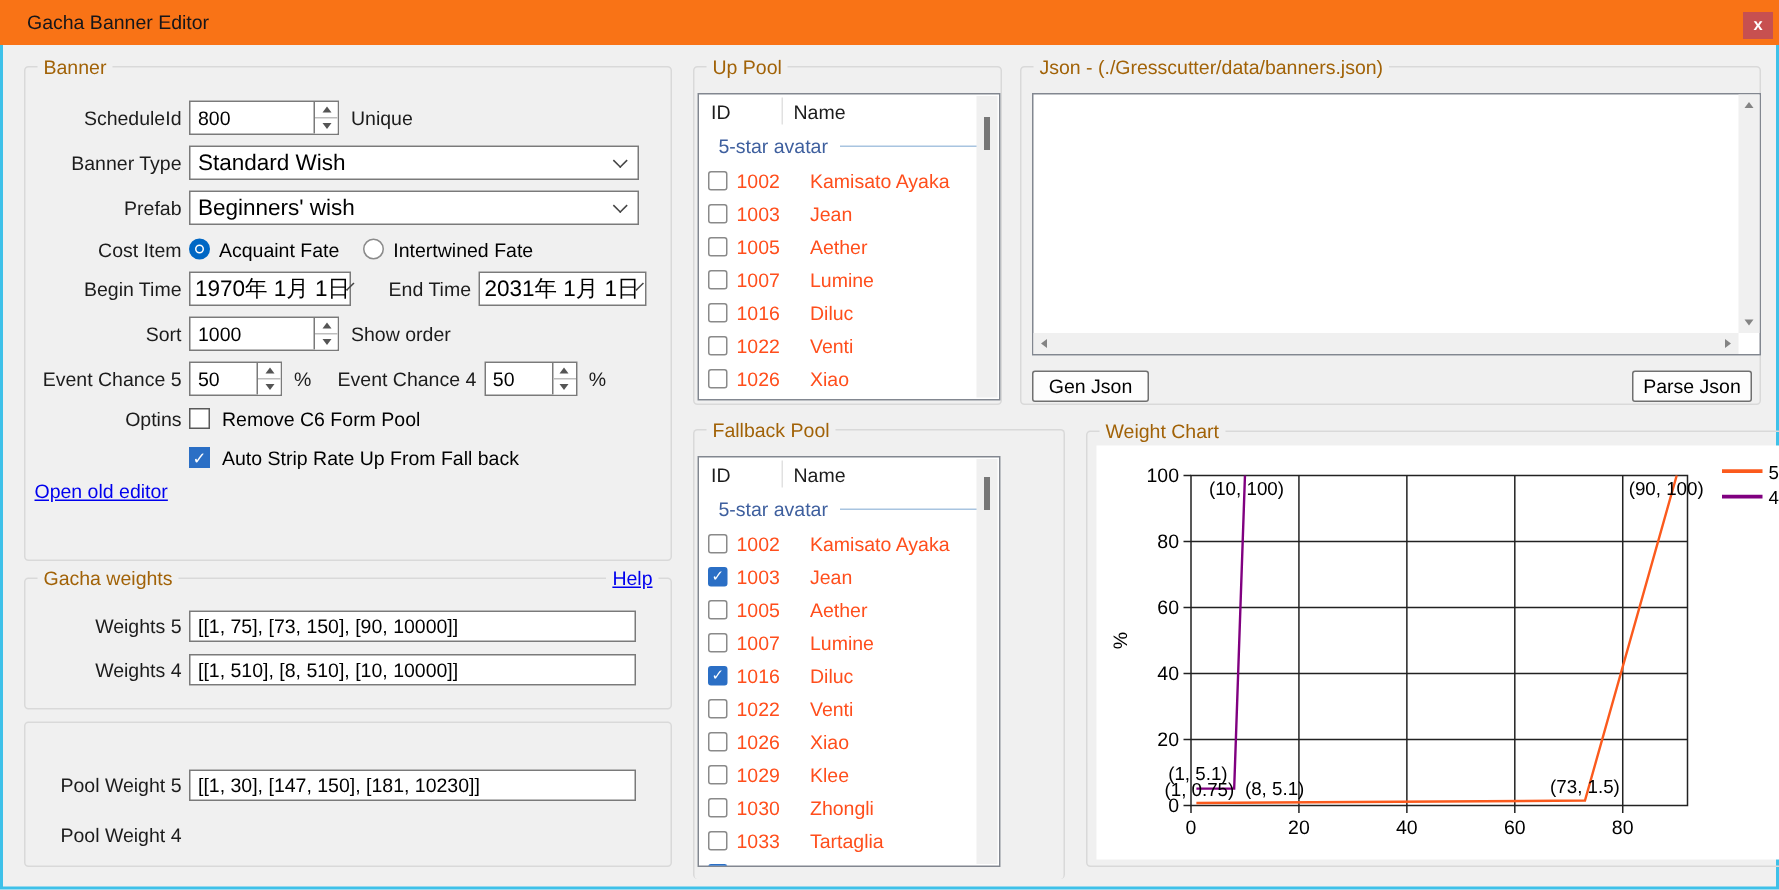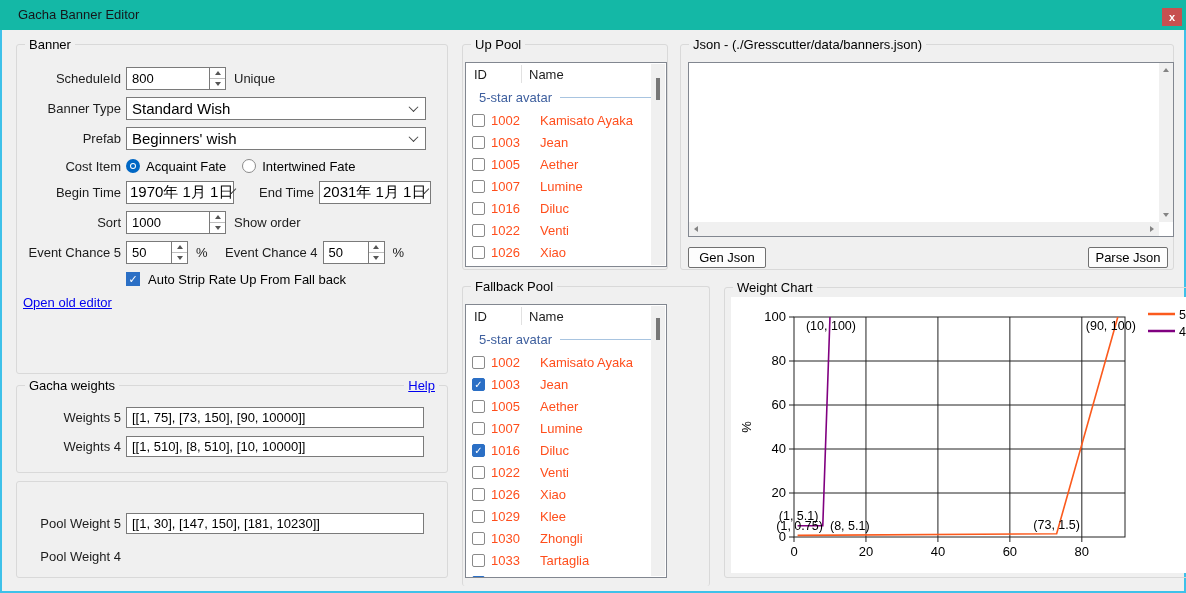--- a/index.html
+++ b/index.html
@@ -1,25 +1,25 @@
 <!DOCTYPE html>
 <html><head>
 <meta charset="utf-8">
 <style>
   * { box-sizing: border-box; margin: 0; padding: 0; }
   body { font-family: "Liberation Sans", sans-serif; background: #ffffff; }
   .window { position: relative; width: 1186px; height: 593px; background: #3ec1e9; overflow: hidden; }
-  .titlebar { position: absolute; left: 0; top: 0; width: 1186px; height: 30px; background: #14b8a6; }
+  .titlebar { position: absolute; left: 0; top: 0; width: 1186px; height: 30px; background: #f97316; }
   .title-text { position: absolute; left: 18px; top: 0; line-height: 30px; font-size: 13px; color: #16161a; }
   .close-btn { position: absolute; right: 4px; top: 8px; width: 20px; height: 18px; background: #c75050; color: #fff;
                font-size: 11px; font-weight: bold; display: flex; align-items: center; justify-content: center; cursor: default; }
   .content { position: absolute; left: 2px; top: 30px; width: 1182px; height: 561px; background: #f0f0f0; }
 
   .group { position: absolute; border: 1px solid #d9d9d9; border-radius: 3px; }
-  .group-label { position: absolute; top: -8px; left: 8px; background: #f0f0f0; padding: 0 4px; font-size: 13px; color: #000000; white-space: nowrap; }
+  .group-label { position: absolute; top: -8px; left: 8px; background: #f0f0f0; padding: 0 4px; font-size: 13px; color: #a16207; white-space: nowrap; }
   .help-link { position: absolute; top: -8px; right: 8px; background: #f0f0f0; padding: 0 4px; font-size: 13px; text-align: right; }
   a.link { color: #0000ee; text-decoration: underline; font-size: 13px; cursor: pointer; }
 
   
   .form-body { padding-top: 22px; }
   .form-row { display: flex; align-items: center; height: 23px; margin-bottom: 7px; }
   .f-label { width: 104px; text-align: right; margin-right: 5px; font-size: 13px; color: #1c1c1c; flex: none; }
   .note { margin-left: 8px; font-size: 13px; color: #1c1c1c; }
   .row-radios { height: 18px; margin-top: 2px; margin-bottom: 6px; }
   .row-check { height: 16px; margin-bottom: 10px; }
@@ -181,20 +181,25 @@
             <span class="spin-btns">
                 <span class="half up">
                   <span class="tri-up"></span>
                 </span>
                 <span class="half">
                   <span class="tri-down"></span>
                 </span>
               </span>
           </div>
           <span class="note">%</span>
+        </div>
+        <div class="form-row row-check">
+          <span class="f-label">Optins</span>
+          <span class="checkbox"></span>
+          <span class="c-label">Remove C6 Form Pool</span>
         </div>
         <div class="form-row row-check2">
           <span class="f-label"></span>
           <span class="checkbox on"></span>
           <span class="c-label">Auto Strip Rate Up From Fall back</span>
         </div>
         <a class="link" style="margin-left:6px;">Open old editor</a>
       </div>
     </div>
 

